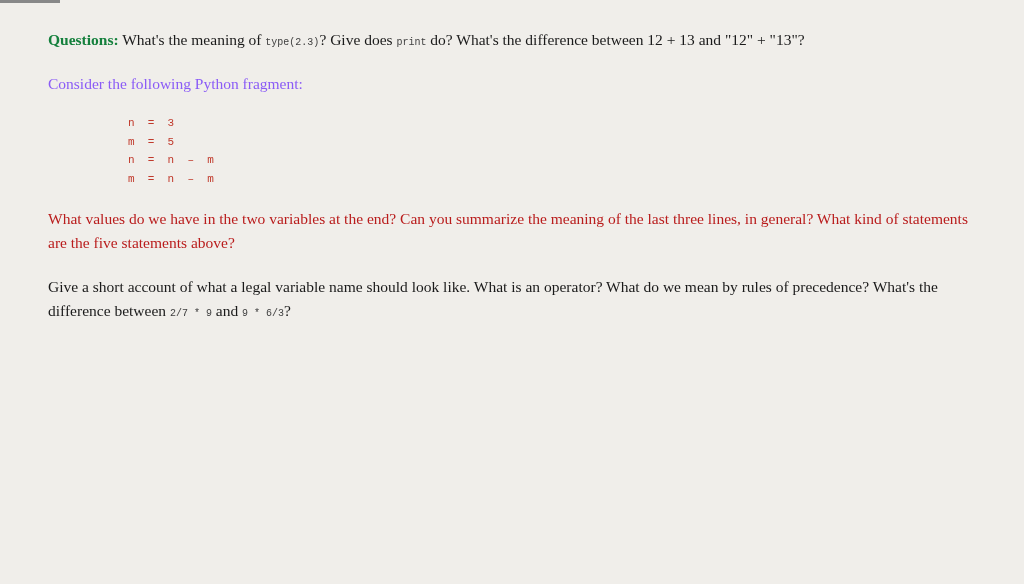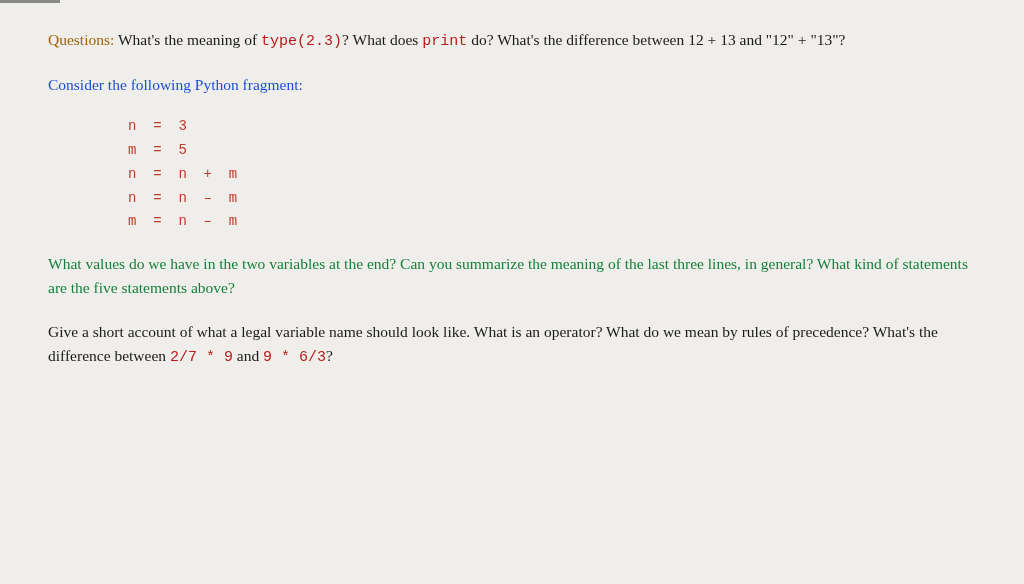--- a/index.html
+++ b/index.html
@@ -26,49 +26,49 @@
     }
 
     .questions-block {
       margin-bottom: 20px;
       line-height: 1.55;
       font-size: 15.5px;
       color: #1a1a1a;
     }
 
     .label-red {
-      color: #a16207;
-      font-weight: normal;
+      color: #15803d;
+      font-weight: bold;
     }
 
     .code-red {
-      color: #b91c1c;
+      color: #404040;
       font-family: 'Courier New', Courier, monospace;
-      font-size: 15px;
+      font-size: 10px;
     }
 
     .consider-block {
       margin-bottom: 18px;
       font-size: 15.5px;
-      color: #1d4ed8;
+      color: #8b5cf6;
       line-height: 1.55;
     }
 
     .code-block {
       margin: 0 0 18px 80px;
       font-family: 'Courier New', Courier, monospace;
-      font-size: 14px;
+      font-size: 11px;
       color: #c0392b;
       line-height: 1.7;
     }
 
     .values-block {
       margin-bottom: 20px;
       font-size: 15.5px;
-      color: #15803d;
+      color: #b91c1c;
       line-height: 1.55;
     }
 
     .give-block {
       font-size: 15.5px;
       color: #1a1a1a;
       line-height: 1.55;
     }
 
     .top-bar {
@@ -81,31 +81,30 @@
     }
   </style>
 </head>
 <body>
 
 <div class="page-container">
   <div class="top-bar"></div>
 
   <div class="questions-block">
     <span class="label-red">Questions:</span>
-    <span> What's the meaning of </span><span class="code-red">type(2.3)</span><span>? What does </span><span class="code-red">print</span><span> do? What's the difference between </span><span>12 + 13</span><span> and </span><span>"12" + "13"</span><span>?</span>
+    <span> What's the meaning of </span><span class="code-red">type(2.3)</span><span>? Give does </span><span class="code-red">print</span><span> do? What's the difference between </span><span>12 + 13</span><span> and </span><span>"12" + "13"</span><span>?</span>
   </div>
 
   <div class="consider-block">
     <span>Consider the following Python fragment:</span>
   </div>
 
   <div class="code-block">
     <div>n &nbsp;= &nbsp;3</div>
     <div>m &nbsp;= &nbsp;5</div>
-    <div>n &nbsp;= &nbsp;n &nbsp;+ &nbsp;m</div>
     <div>n &nbsp;= &nbsp;n &nbsp;– &nbsp;m</div>
     <div>m &nbsp;= &nbsp;n &nbsp;– &nbsp;m</div>
   </div>
 
   <div class="values-block">
     <span>What values do we have in the two variables at the end? Can you summarize the meaning of the last three lines, in general? What kind of statements are the five statements above?</span>
   </div>
 
   <div class="give-block">
     <span>Give a short account of what a legal variable name should look like. What is an operator? What do we mean by rules of precedence? What's the difference between </span><span class="code-red">2/7 * 9</span><span> and </span><span class="code-red">9 * 6/3</span><span>?</span>

